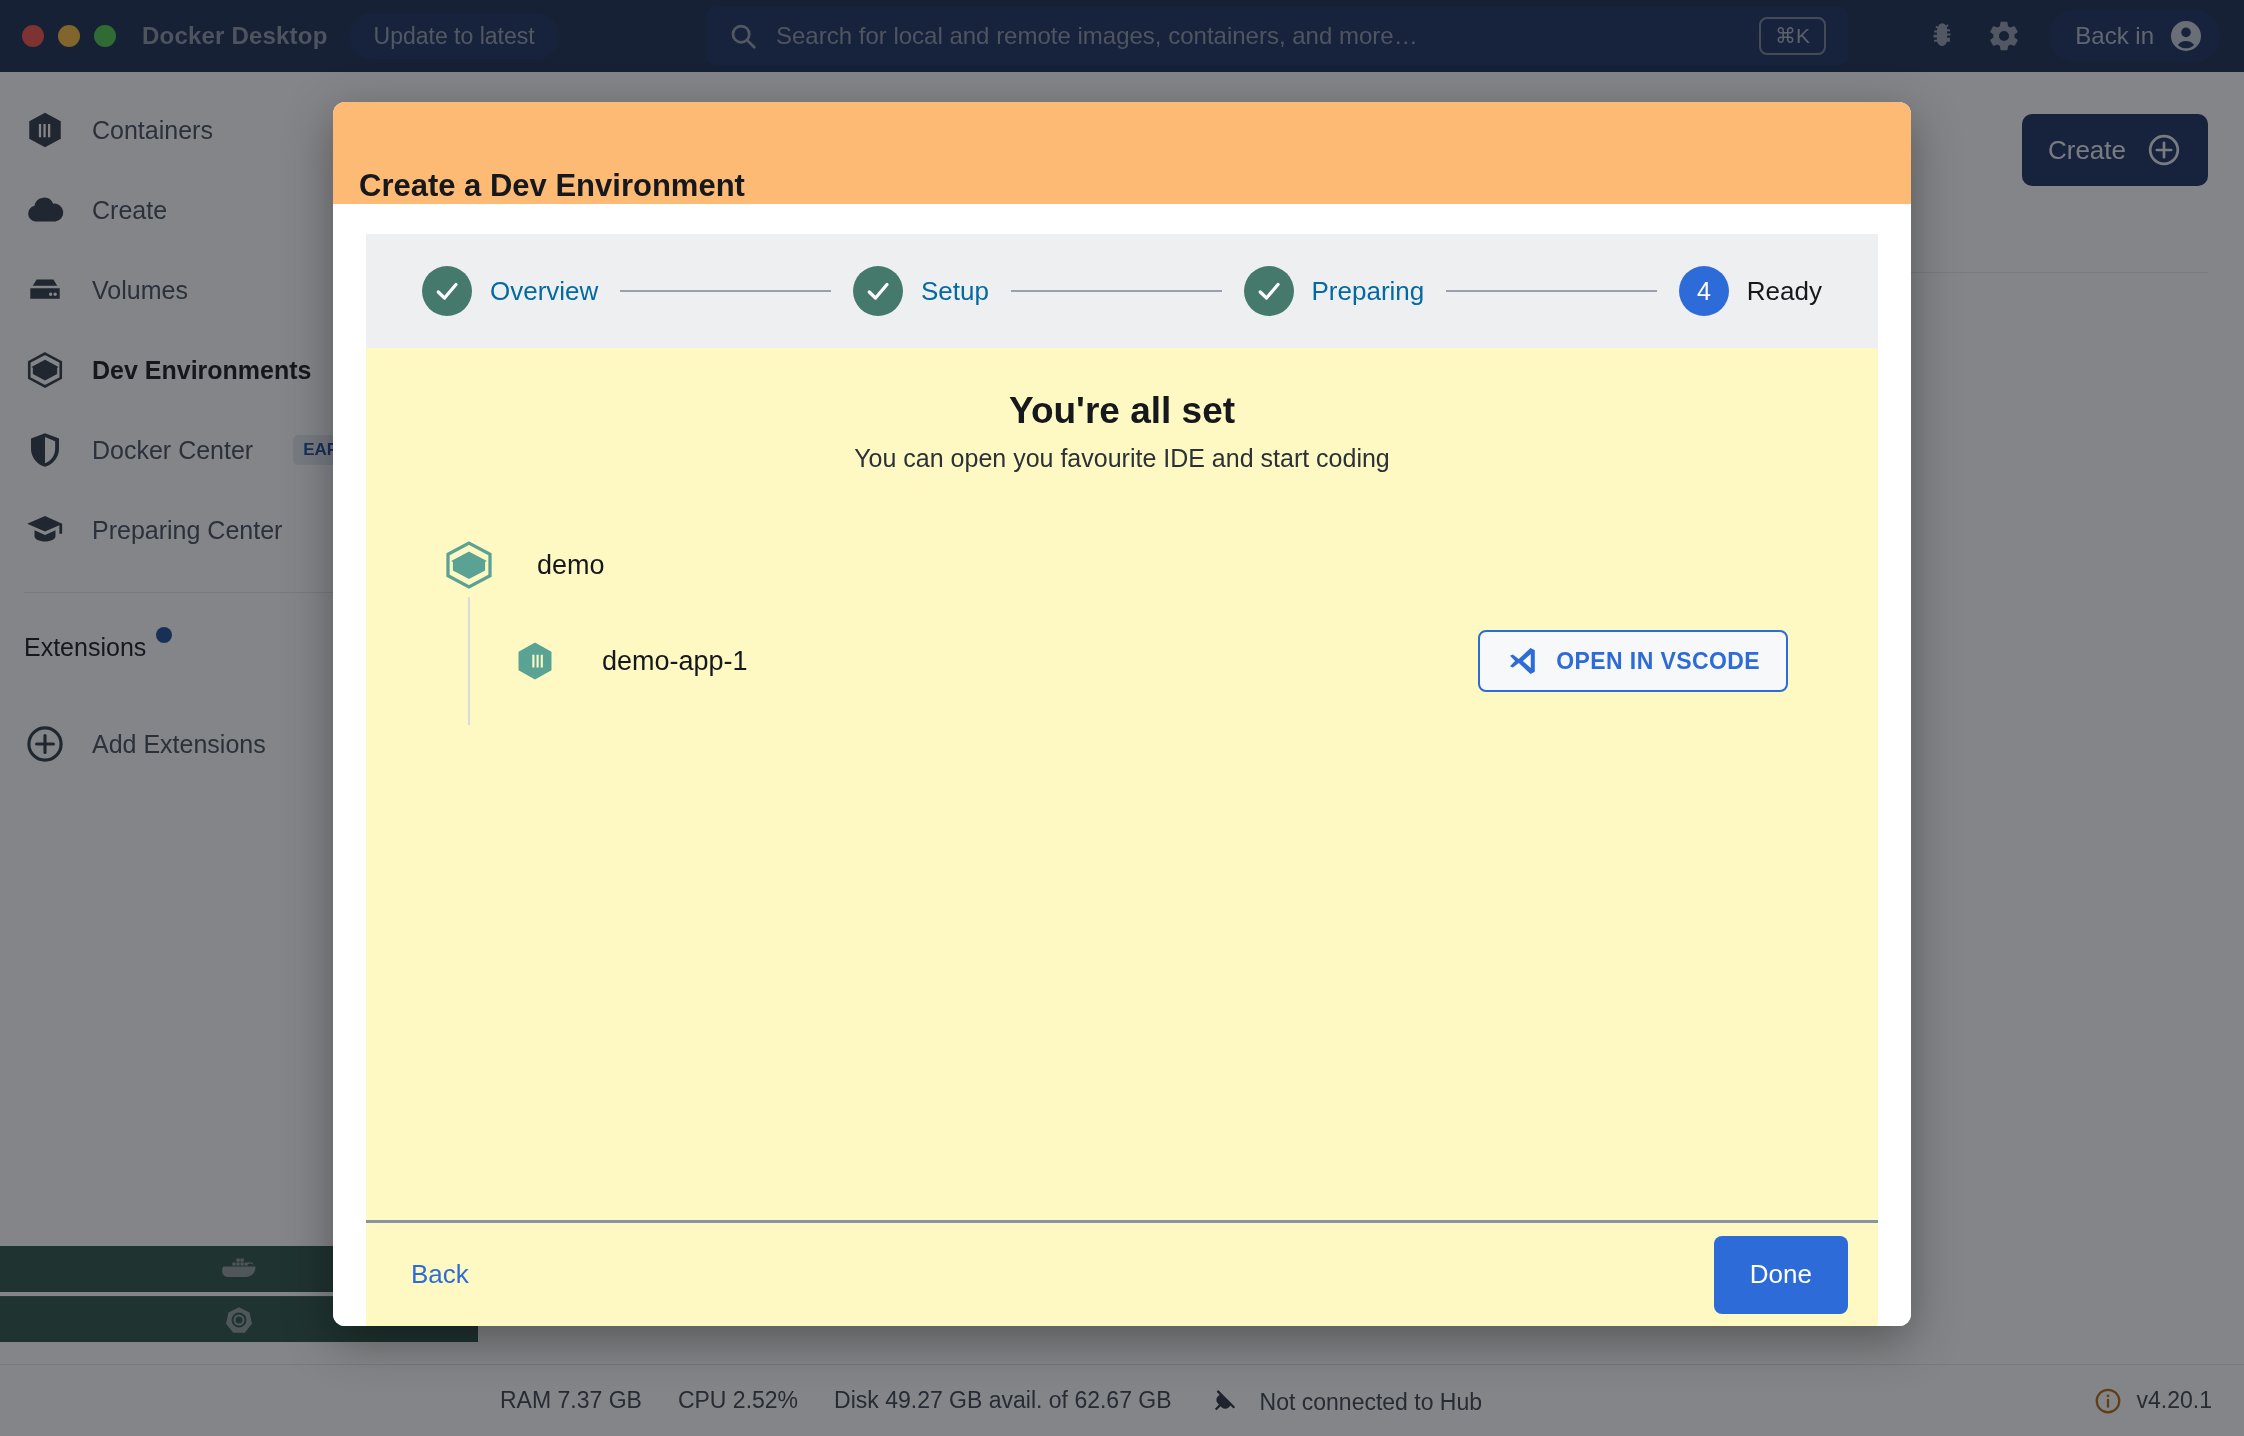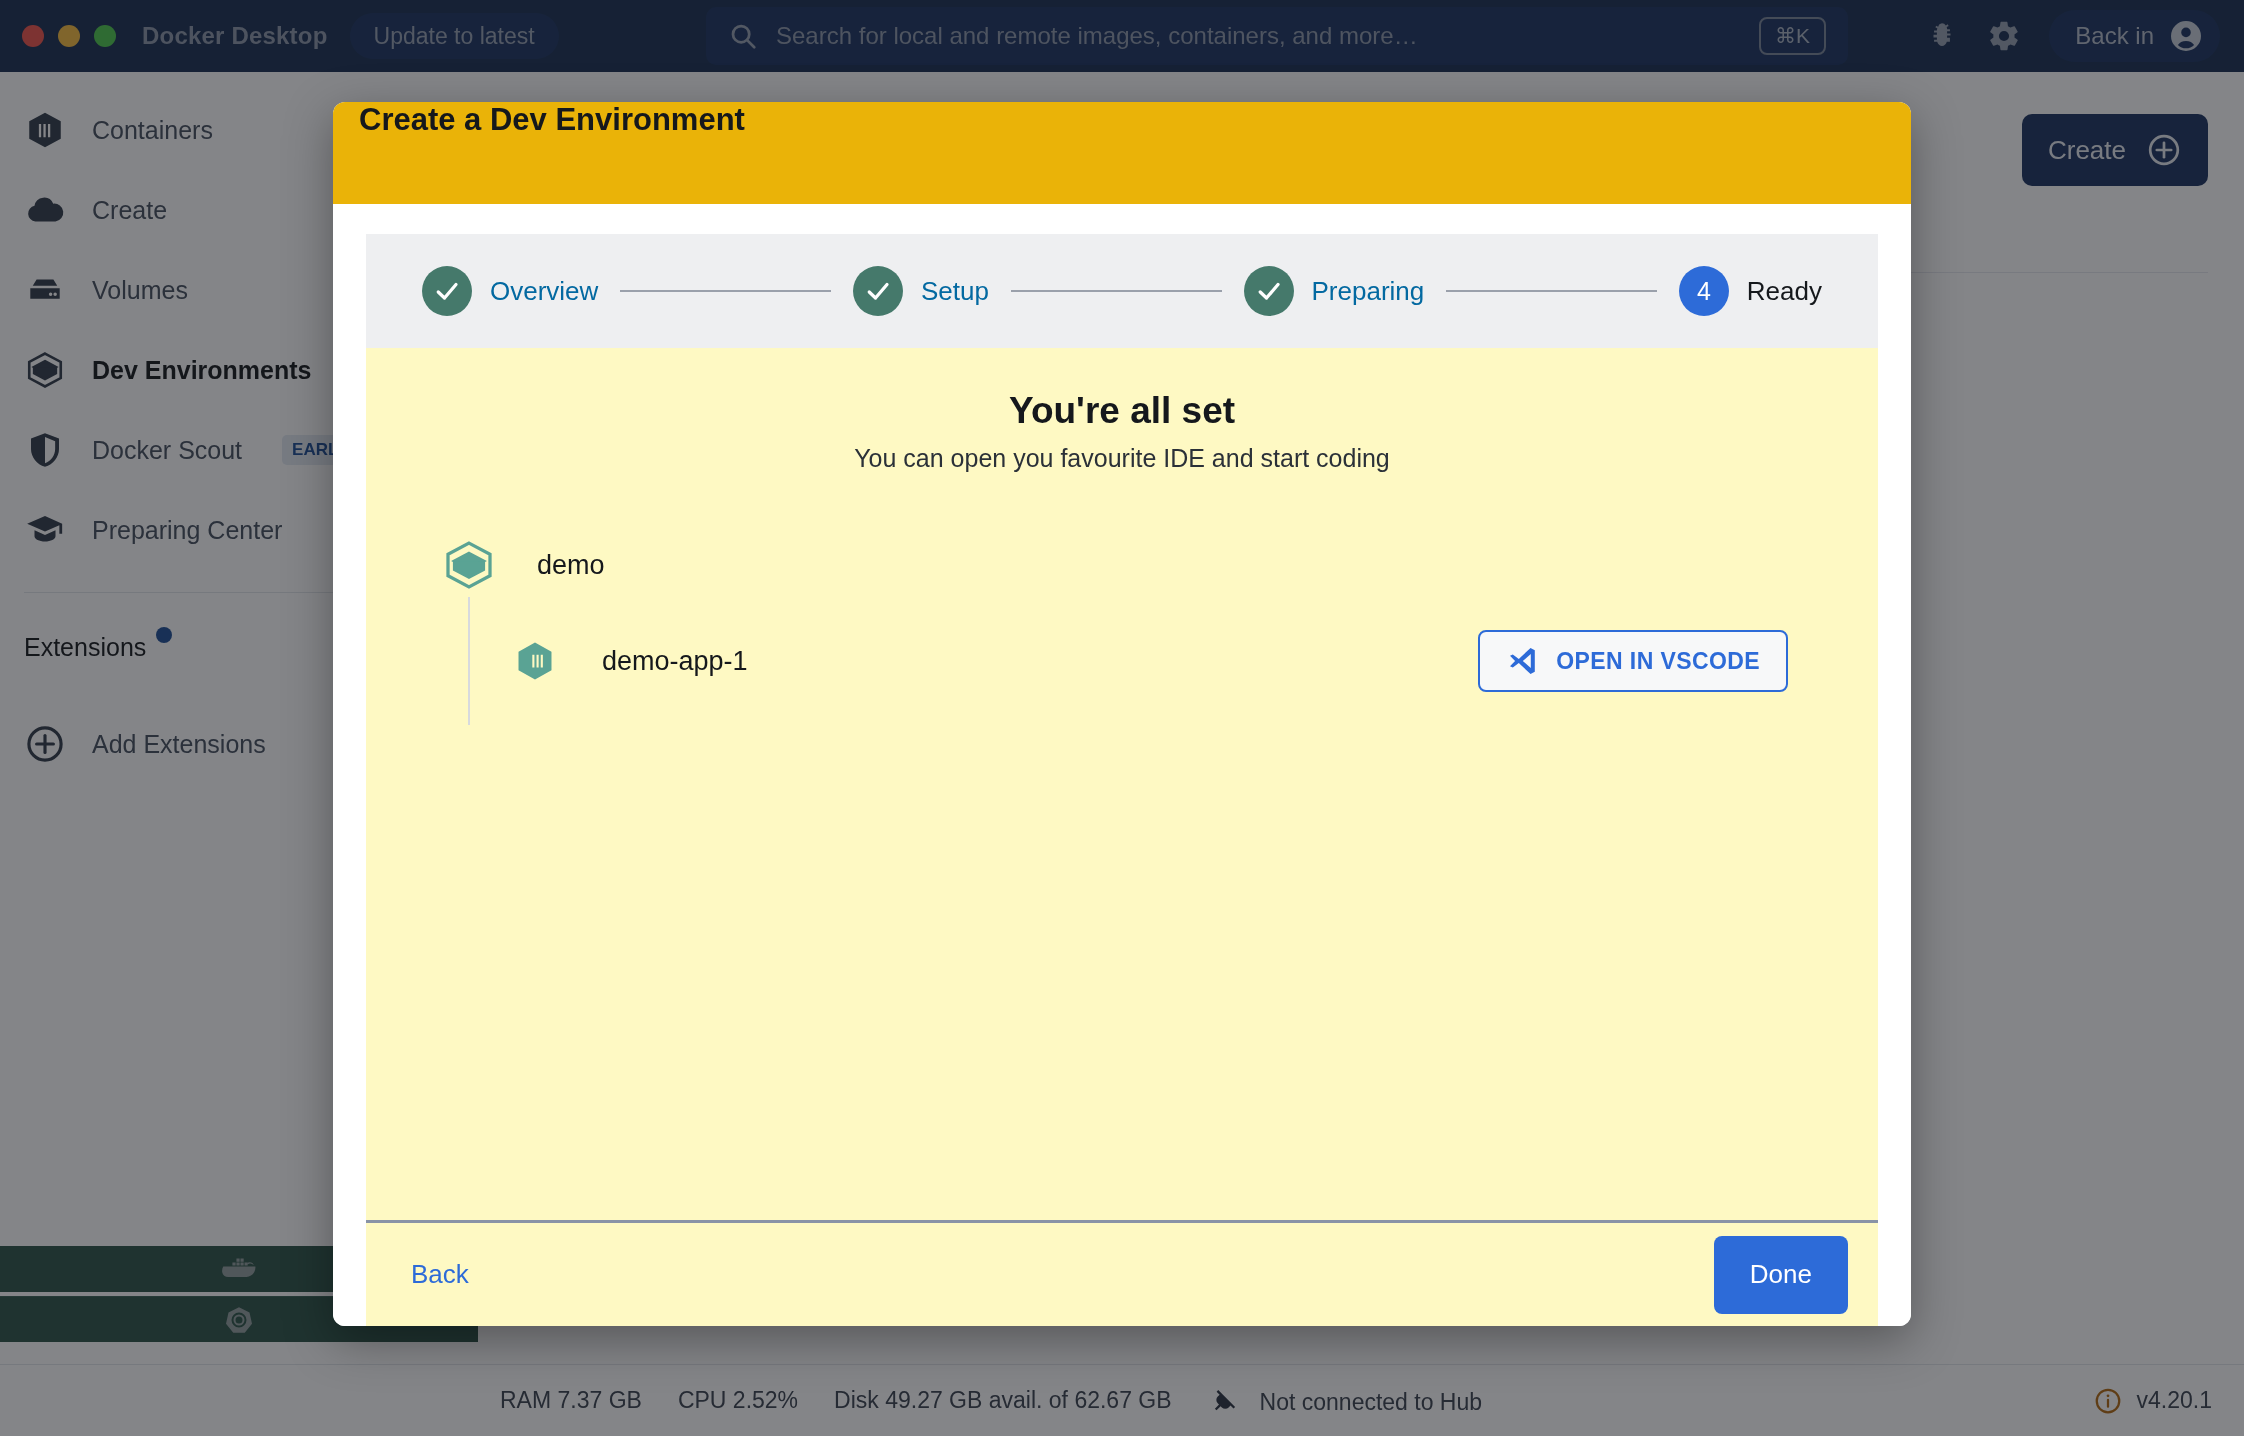--- a/index.html
+++ b/index.html
@@ -152,22 +152,22 @@
     width: 1578px; height: 1224px;
     background: #ffffff;
     border-radius: 12px;
     box-shadow: 0 14px 48px rgba(0,0,0,0.35);
     z-index: 50;
     overflow: hidden;
     display: flex; flex-direction: column;
   }
   .modal-header {
     height: 102px; flex: none;
-    background: #eab308;
-    display: flex; align-items: flex-start;
+    background: #fdba74;
+    display: flex; align-items: flex-end;
     padding-left: 26px;
   }
   .modal-title { font-size: 31px; font-weight: bold; color: #15181c; }
   .modal-body { flex: 1; background: #ffffff; padding: 30px 33px 0 33px; display: flex; flex-direction: column; }
 
   .stepper {
     height: 114px; flex: none;
     background: #eeeff1;
     display: flex; align-items: center;
     padding: 0 56px;
@@ -320,21 +320,21 @@
       </span>
       <span class="nav-label">Dev Environments</span>
     </div>
 
     <div class="nav-item">
       <span class="nav-ic">
         <svg viewBox="0 0 24 24" fill="currentColor">
           <path d="M12 2.4 20 5.4v6c0 4.6-3.3 8.9-8 10.2-4.7-1.3-8-5.6-8-10.2v-6l8-3zm0 2.2v14.9c3.4-1.2 5.8-4.5 5.8-8.1V7L12 4.6z"></path>
         </svg>
       </span>
-      <span class="nav-label">Docker Scout</span>
+      <span class="nav-label">Docker Center</span>
       <span class="badge-early">EARLY ACCESS</span>
     </div>
 
     <div class="nav-item">
       <span class="nav-ic">
         <svg viewBox="0 0 24 24" fill="currentColor">
           <path d="M12 4 1.8 8.4 12 12.8l8.2-3.5v4.9h1.6V8.4L12 4zM6 12.2v3.4c0 1.7 2.7 3 6 3s6-1.3 6-3v-3.4l-6 2.6-6-2.6z"></path>
         </svg>
       </span>
       <span class="nav-label">Preparing Center</span>

